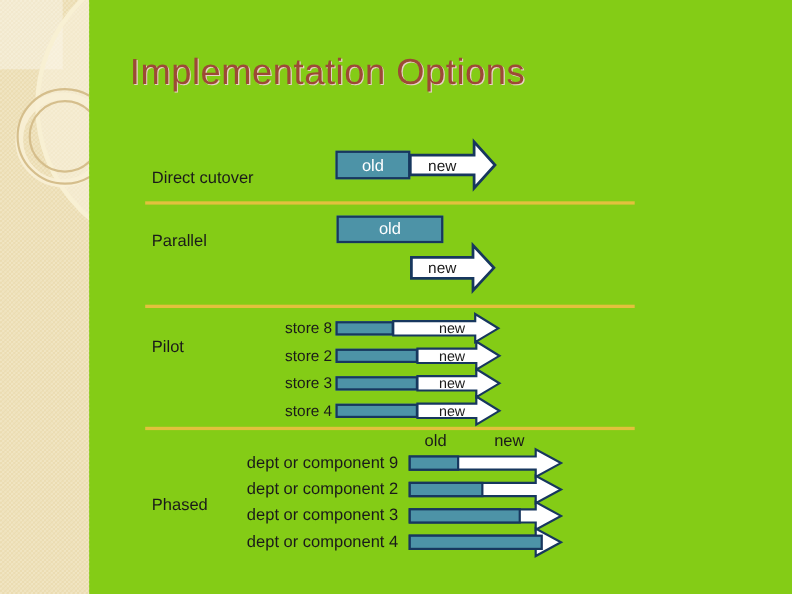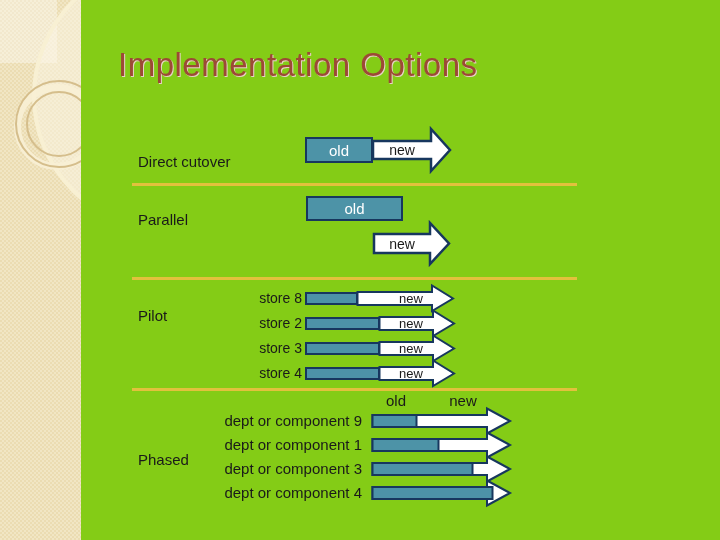--- a/index.html
+++ b/index.html
@@ -137,21 +137,21 @@
   <div class="phead" style="left:445px; top:393px;">new</div>
 
   <div class="label" style="left:138px; top:451px;">Phased</div>
 
   <div class="row-label" style="left:180px; top:412px; width:182px; font-size:15px; line-height:18px;">dept or component 9</div>
   <svg class="arrow" style="left:371px; top:407px;" width="142" height="28" viewBox="0 0 142 28">
     <polygon class="arrow-body thin" points="1.5,8 116,8 116,1.5 139,14 116,26.5 116,20 1.5,20"></polygon>
     <rect class="arrow-fill" x="1.5" y="8" width="44" height="12"></rect>
   </svg>
 
-  <div class="row-label" style="left:180px; top:436px; width:182px; font-size:15px; line-height:18px;">dept or component 1</div>
+  <div class="row-label" style="left:180px; top:436px; width:182px; font-size:15px; line-height:18px;">dept or component 2</div>
   <svg class="arrow" style="left:371px; top:431px;" width="142" height="28" viewBox="0 0 142 28">
     <polygon class="arrow-body thin" points="1.5,8 116,8 116,1.5 139,14 116,26.5 116,20 1.5,20"></polygon>
     <rect class="arrow-fill" x="1.5" y="8" width="66" height="12"></rect>
   </svg>
 
   <div class="row-label" style="left:180px; top:460px; width:182px; font-size:15px; line-height:18px;">dept or component 3</div>
   <svg class="arrow" style="left:371px; top:455px;" width="142" height="28" viewBox="0 0 142 28">
     <polygon class="arrow-body thin" points="1.5,8 116,8 116,1.5 139,14 116,26.5 116,20 1.5,20"></polygon>
     <rect class="arrow-fill" x="1.5" y="8" width="100" height="12"></rect>
   </svg>

